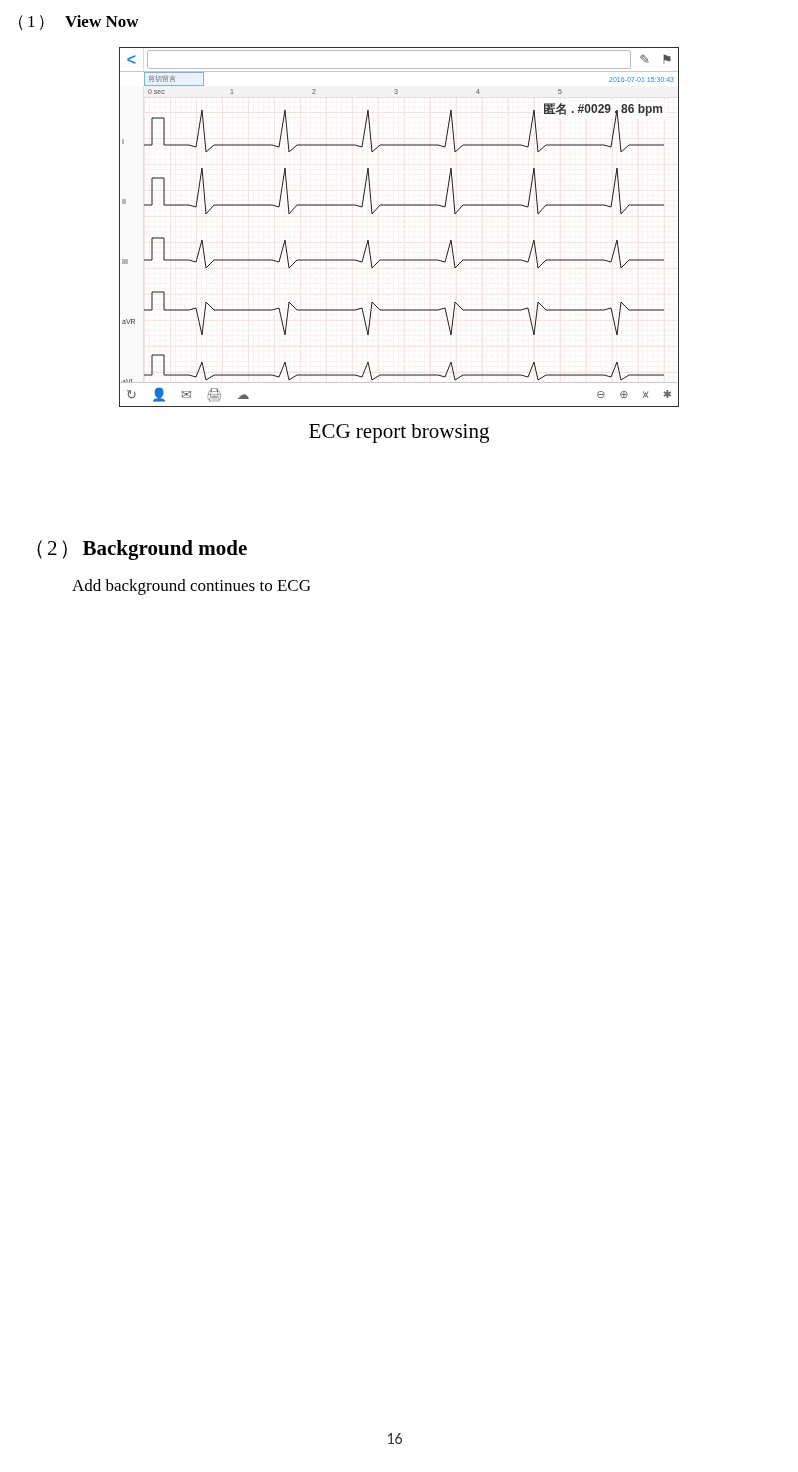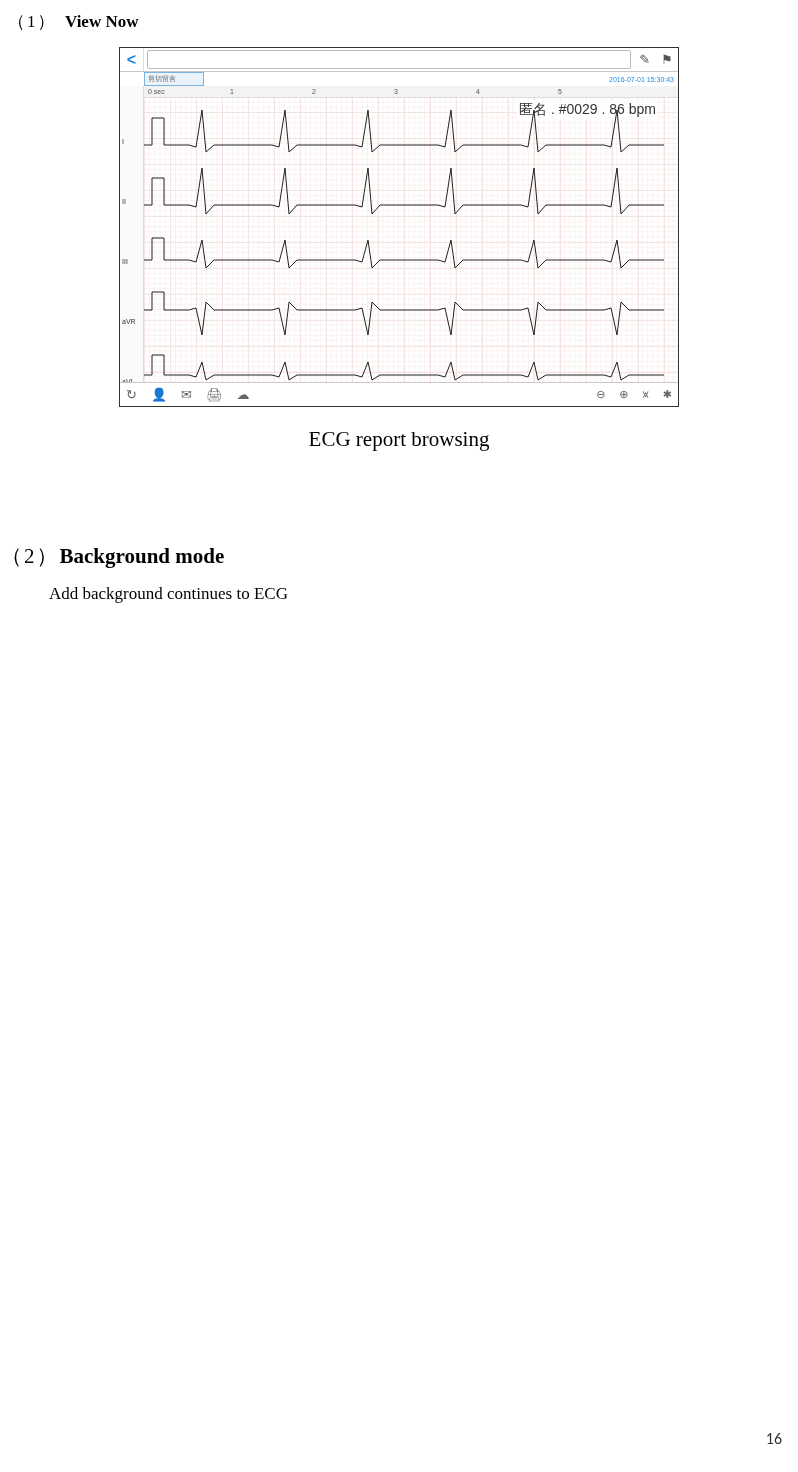--- a/index.html
+++ b/index.html
@@ -122,27 +122,28 @@
     background: #f3f3f3;
     border-bottom: 1px solid #ddd;
     display: flex;
     font-family: sans-serif;
     font-size: 7px;
     color: #555;
   }
   .time-tick { width: 82px; padding-left: 4px; display:flex; align-items:center; }
   .patient-badge {
     position: absolute;
-    right: 20px;
+    right: 13px;
     top: 14px;
     font-family: sans-serif;
-    font-size: 14px;
+    font-size: 12px;
     color: #333;
     background: rgba(255,255,255,0.8);
     padding: 1px 2px;
+    font-weight: bold;
   }
   .lead-row {
     position: absolute;
     left: 0; right: 0;
     height: 60px;
   }
   .lead-row.l1 { top: 14px; }
   .lead-row.l2 { top: 74px; }
   .lead-row.l3 { top: 134px; }
   .lead-row.l4 { top: 194px; }
@@ -175,41 +176,41 @@
     font-family: sans-serif;
     color: #666;
   }
   .tb-icon { font-size: 13px; cursor: pointer; }
   .tb-spacer { flex: 1; }
   .tb-icon.small { font-size: 11px; }
 
   .figure-caption {
     font-size: 21px;
     text-align: center;
-    margin-top: 20px;
+    margin-top: 12px;
     margin-bottom: 90px;
   }
 
-  .section-block { padding: 0 1px; }
+  .section-block { padding: 0 24px; }
   .item-heading {
     font-size: 21px;
     font-weight: bold;
     margin-bottom: 14px;
   }
   .item-body {
     font-size: 17px;
     padding-left: 48px;
     margin-bottom: 20px;
   }
 
   .page-num {
     position: absolute;
     bottom: 24px;
-    left: 0; right: 16px;
-    text-align: right;
+    left: 0; right: 9px;
+    text-align: center;
     font-size: 16px;
     font-family: Calibri, Arial, sans-serif;
     color: #333;
   }
 </style>
 </head>
 <body>
 
 <div class="section-1">
   <div class="h-line-1">

